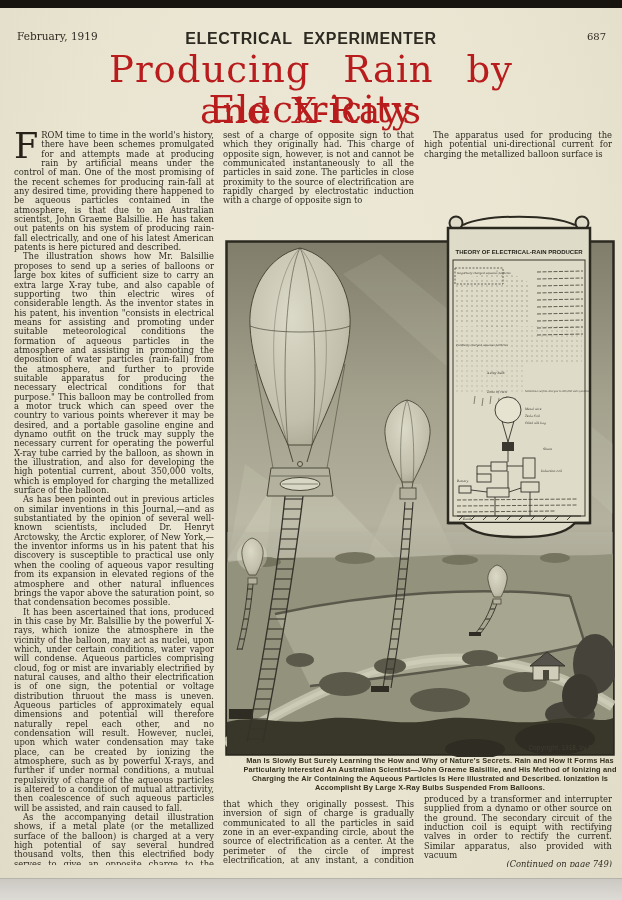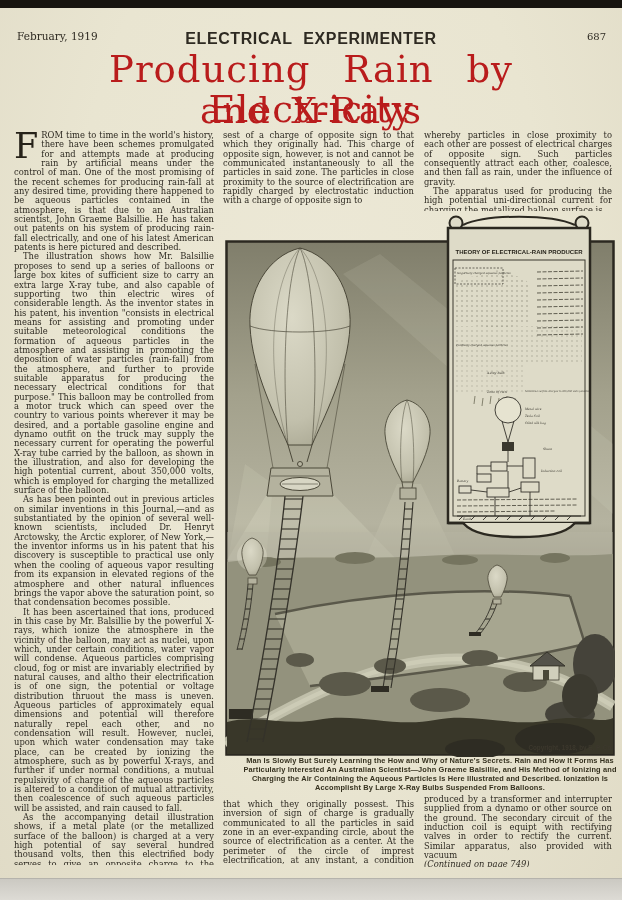--- a/index.html
+++ b/index.html
@@ -22,21 +22,21 @@
   .title2{top:92px;font-size:36px;line-height:38px;word-spacing:8px;letter-spacing:1px;}
   .col{position:absolute;font-size:8.4px;line-height:9.35px;text-align:justify;overflow:hidden;}
   .col p{margin:0;text-indent:9px;}
   .col p.first{text-indent:0;}
   .dropcap{float:left;font-size:35px;line-height:29px;padding:1px 3px 0 0;color:#262219;}
   .col1{left:14px;top:131px;width:200px;height:734px;}
   .col2t{left:223px;top:131px;width:191px;height:106px;}
   .col3t{left:424px;top:131px;width:188px;height:80px;}
   .col2b{left:223px;top:800px;width:191px;height:64px;}
   .col3b{left:424px;top:795px;width:188px;height:72px;}
-  .cont{text-align:left;font-style:italic;text-indent:0 !important;}
+  .cont{text-align:right;font-style:italic;text-indent:0 !important;}
   .illus{position:absolute;left:225px;top:214px;width:390px;height:543px;}
   .copyright{position:absolute;left:380px;top:744px;width:233px;text-align:right;
     font-family:"Liberation Sans",sans-serif;font-weight:bold;font-size:6.3px;color:#3c382d;}
   .caption{position:absolute;left:234px;top:756px;width:392px;text-align:center;
     font-family:"Liberation Sans",sans-serif;font-weight:bold;font-size:7.4px;
     line-height:9.1px;letter-spacing:.15px;color:#35311f;}
 </style>
 </head>
 <body>
 
@@ -58,21 +58,20 @@
   <p>It has been ascertained that ions, produced in this case by Mr. Balsillie by the powerful X-rays, which ionize the atmosphere in the vicinity of the balloon, may act as nuclei, upon which, under certain conditions, water vapor will condense. Aqueous particles comprising cloud, fog or mist are invariably electrified by natural causes, and altho their electrification is of one sign, the potential or voltage distribution thruout the mass is uneven. Aqueous particles of approximately equal dimensions and potential will therefore naturally repel each other, and no condensation will result. However, nuclei, upon which water condensation may take place, can be created by ionizing the atmosphere, such as by powerful X-rays, and further if under normal conditions, a mutual repulsivity of charge of the aqueous particles is altered to a condition of mutual attractivity, then coalescence of such aqueous particles will be assisted, and rain caused to fall.</p>
   <p>As the accompanying detail illustration shows, if a metal plate (or the metallized surface of the balloon) is charged at a very high potential of say several hundred thousand volts, then this electrified body serves to give an opposite charge to the aqueous particles floating in the atmosphere.</p>
 
 </div>
 
 <div class="col col2t">
   <p class="first">sest of a charge of opposite sign to that which they originally had. This charge of opposite sign, however, is not and cannot be communicated instantaneously to all the particles in said zone. The particles in close proximity to the source of electrification are rapidly charged by electrostatic induction with a charge of opposite sign to</p>
 </div>
 
 <div class="col col3t">
-  <p class="first">whereby particles in close proximity to each other are possest of electrical charges of opposite sign. Such particles consequently attract each other, coalesce, and then fall as rain, under the influence of gravity.</p>
   <p>The apparatus used for producing the high potential uni-directional current for charging the metallized balloon surface is</p>
 </div>
 
 <svg class="illus" viewBox="0 0 390 543">
   <defs>
     <linearGradient id="sky" x1="0" y1="0" x2="0" y2="1">
       <stop offset="0" stop-color="#807e6b"></stop>
       <stop offset="0.30" stop-color="#a3a18c"></stop>
       <stop offset="0.55" stop-color="#b5b3a0"></stop>
       <stop offset="0.60" stop-color="#a9a794"></stop>

